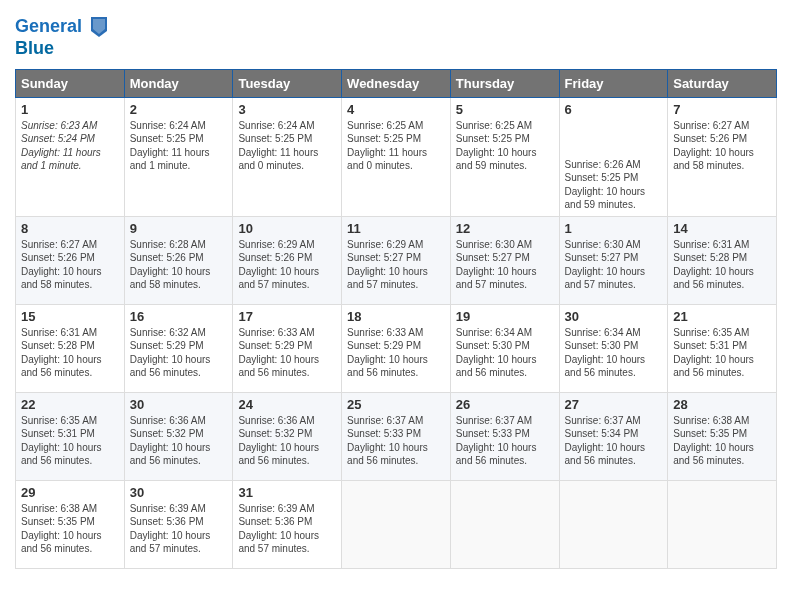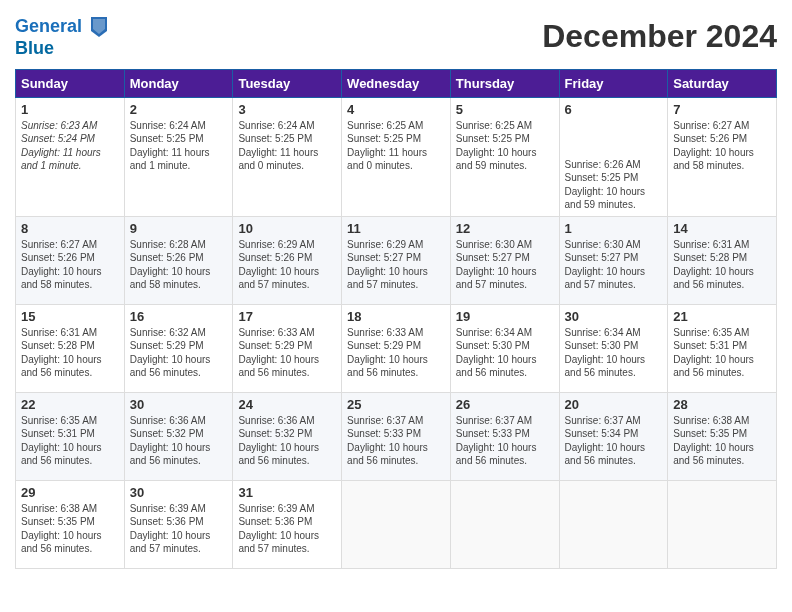--- a/index.html
+++ b/index.html
@@ -6,21 +6,21 @@
     body {
       font-family: Arial, sans-serif;
       background: #fff;
       width: 792px;
       min-height: 612px;
       padding: 15px;
     }
     .header {
       display: flex;
       justify-content: space-between;
-      align-items: center;
+      align-items: flex-end;
       margin-bottom: 10px;
     }
     .logo {
       display: flex;
       align-items: center;
     }
     .logo-text {
       font-size: 18px;
       font-weight: bold;
       color: #333;
@@ -45,21 +45,21 @@
     .location {
       font-size: 16px;
       color: #555;
     }
     .calendar {
       width: 100%;
       border-collapse: collapse;
       border: 1px solid #ccc;
     }
     .calendar th {
-      background-color: #4c1d95;
+      background-color: #737373;
       color: #fff;
       text-align: left;
       padding: 6px 5px;
       font-size: 13px;
       border: 1px solid #1a5da5;
     }
     .calendar td {
       vertical-align: top;
       padding: 4px 5px;
       border: 1px solid #ddd;
@@ -97,21 +97,20 @@
         <span>General</span>
         <svg class="logo-icon" viewBox="0 0 20 24" style="display:inline-block;vertical-align:middle;margin-left:2px;">
           <polygon points="2,2 18,2 18,16 10,22 2,16" fill="#2a6db5"></polygon>
           <polygon points="10,4 16,4 16,14 10,19 4,14 4,4" fill="#fff" opacity="0.3"></polygon>
         </svg>
       </div>
       <div class="logo-text" style="color:#0369a1;font-size:18px;font-weight:bold;">Blue</div>
     </div>
   </div>
   <div class="title-block">
-    <div class="month-title">December 2024</div>
   </div>
 </div>
 
 <table class="calendar">
   <thead>
     <tr>
     <th>Sunday</th>
         <th>Monday</th>
         <th>Tuesday</th>
         <th>Wednesday</th>
@@ -278,21 +277,21 @@
 Sunset: 5:33 PM
 Daylight: 10 hours and 56 minutes.</div>
         </td>
         <td>
           <span class="day-number">26</span>
           <div class="cell-content" style="white-space: pre-line;">Sunrise: 6:37 AM
 Sunset: 5:33 PM
 Daylight: 10 hours and 56 minutes.</div>
         </td>
         <td>
-          <span class="day-number">20</span>
+          <span class="day-number">27</span>
           <div class="cell-content" style="white-space: pre-line;">Sunrise: 6:37 AM
 Sunset: 5:34 PM
 Daylight: 10 hours and 56 minutes.</div>
         </td>
         <td>
           <span class="day-number">28</span>
           <div class="cell-content" style="white-space: pre-line;">Sunrise: 6:38 AM
 Sunset: 5:35 PM
 Daylight: 10 hours and 56 minutes.</div>
         </td>

